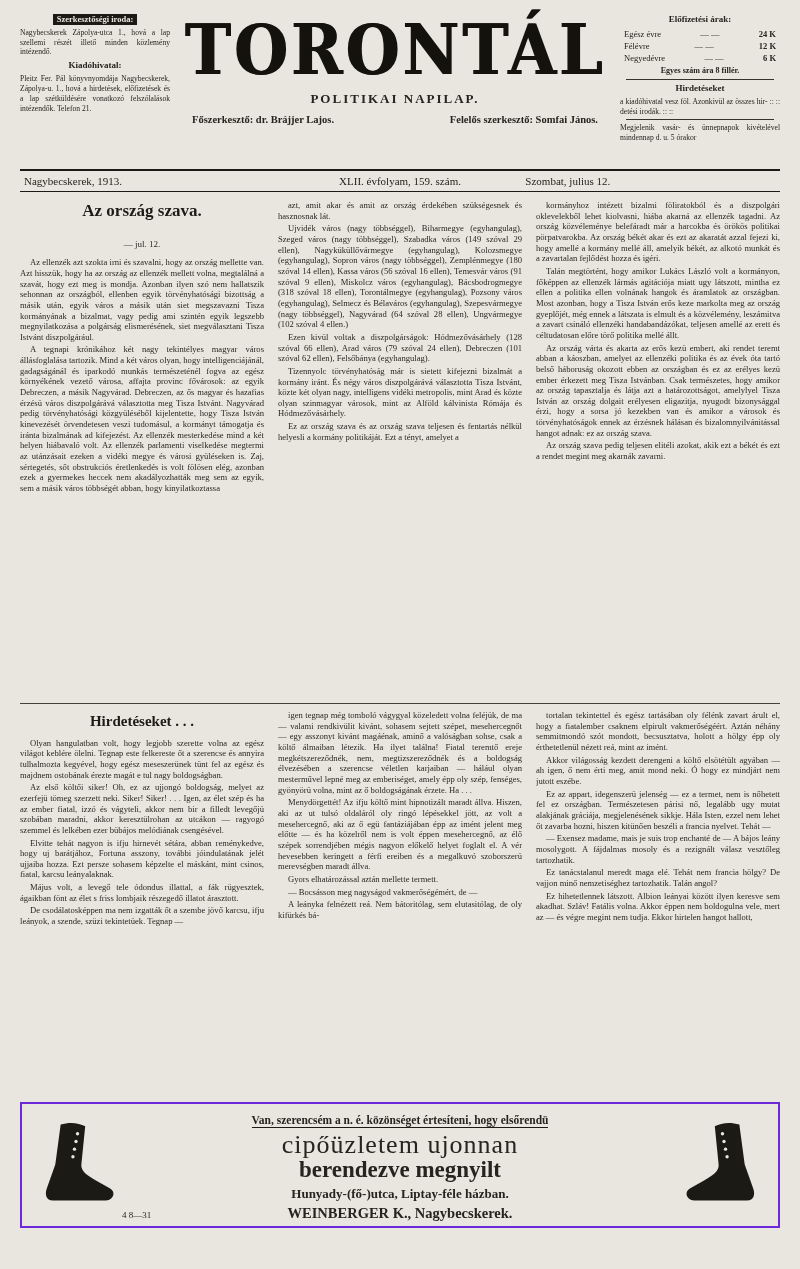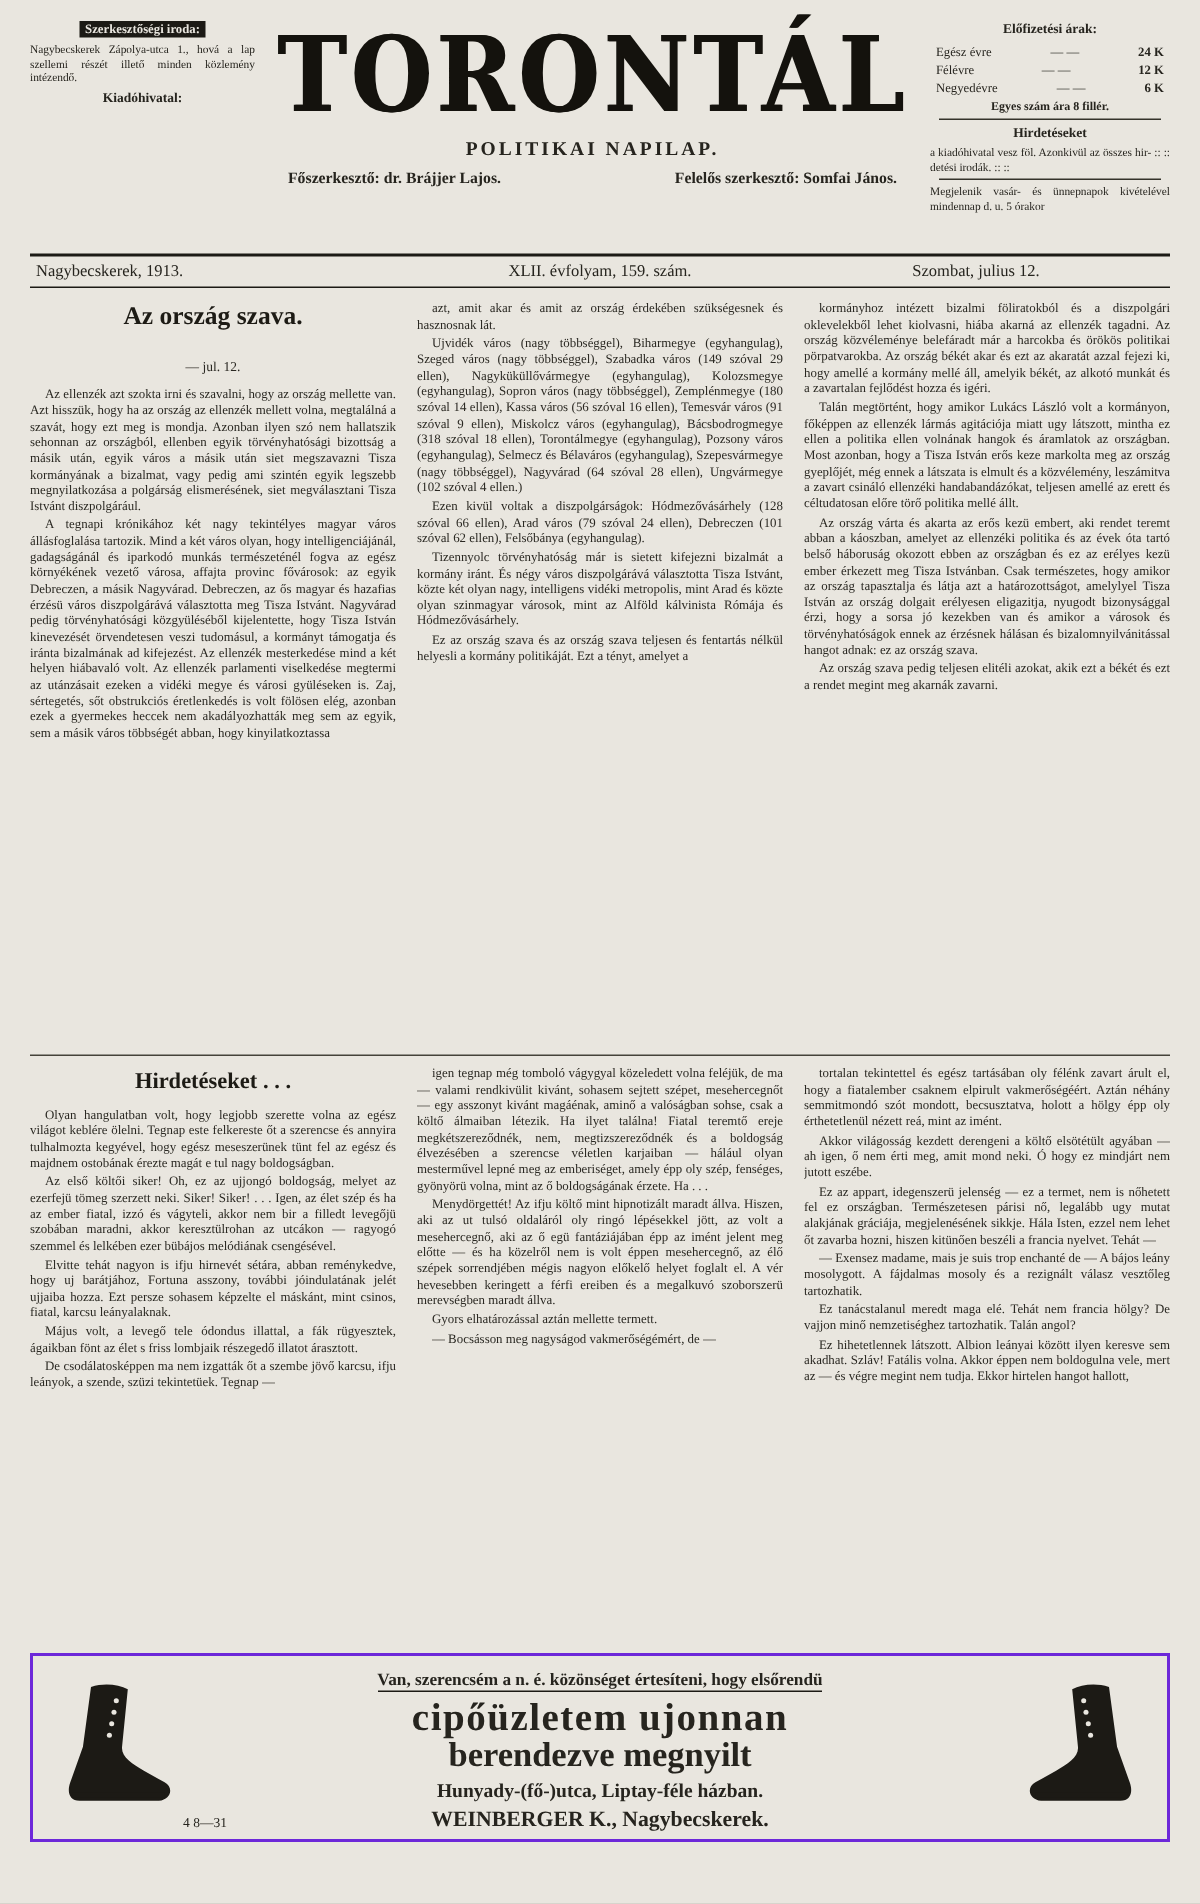--- a/index.html
+++ b/index.html
@@ -29,56 +29,57 @@
   .sub-row{display:flex;justify-content:space-between;padding:0 4px;font-size:8.5px;line-height:1.45;}
   .sub-row .val{font-weight:bold;}
   .sub-small{font-size:8px;text-align:center;margin:1px 0 2px;font-weight:bold;}
   
   .dateline{
     margin-top:5px;border-top:2px solid #1c1a15;border-bottom:1px solid #1c1a15;
     display:flex;align-items:center;padding:4px 4px;font-size:11px;
   }
   .dateline .dl{flex:1;}
   .dl-center{text-align:center;}
-  .dl-right{text-align:center;}
+  .dl-right{text-align:left;}
   
   .sect{display:flex;gap:14px;overflow:hidden;}
   .sect1{height:498px;padding-top:8px;}
   .sect2{height:382px;border-top:1px solid #45423a;margin-top:5px;padding-top:6px;}
   .col{flex:1 1 0;overflow:hidden;font-size:8.6px;line-height:1.24;text-align:justify;color:#2a2822;}
   .col .para{margin:0 0 2px;text-indent:10px;}
   .article-headline{font-size:17px;font-weight:bold;text-align:center;margin:0 0 5px;color:#1d1b15;}
   .article-headline2{font-size:15px;font-weight:bold;text-align:center;margin:2px 0 7px;color:#1d1b15;}
   .art-date{text-align:center;font-size:9px;margin:18px 0 7px;}
   
   .ad{
     margin-top:10px;border:2px solid #6d28d9;height:126px;position:relative;
     text-align:center;box-sizing:border-box;padding:6px 125px 4px;
   }
   .ad-line1{font-size:11.5px;font-weight:bold;display:inline-block;border-bottom:1px solid #1c1a15;padding-bottom:1px;}
-  .ad-line2{font-size:26px;font-weight:bold;letter-spacing:1px;line-height:1.05;margin-top:3px;}
+  .ad-line2{font-size:26px;font-weight:normal;letter-spacing:1px;line-height:1.05;margin-top:3px;}
   .ad-line3{font-size:23px;font-weight:bold;line-height:1.05;}
   .ad-line4{font-size:13px;font-weight:bold;margin-top:4px;}
   .ad-code{position:absolute;left:100px;bottom:6px;font-size:9px;}
   .ad-name{position:absolute;left:0;right:0;bottom:4px;font-size:14.5px;font-weight:bold;}
   .boot{position:absolute;bottom:10px;width:92px;height:100px;}
   .boot.left{left:8px;}
   .boot.right{right:8px;transform:scaleX(-1);}
 </style>
 </head>
 <body>
 
 <div class="page">
 
   <header class="masthead-row">
 
     <div class="hbox left">
       <div class="hbox-title"><span class="inv">Szerkesztőségi iroda:</span></div>
       <p>Nagybecskerek Zápolya-utca 1., hová a lap szellemi részét illető minden közlemény intézendő.</p>
       <div class="hbox-title">Kiadóhivatal:</div>
+      <p>Pleitz Fer. Pál könyvnyomdája Nagybecskerek, Zápolya-u. 1., hová a hirdetések, előfizetések és a lap szétküldésére vonatkozó felszólalások intézendők. Telefon 21.</p>
     </div>
 
     <div class="center-col">
       <div class="logo">TORONTÁL</div>
       <div class="np-subtitle">POLITIKAI NAPILAP.</div>
       <div class="editors">
         <span>Főszerkesztő: dr. Brájjer Lajos.</span>
         <span>Felelős szerkesztő: Somfai János.</span>
       </div>
     </div>
@@ -155,20 +156,21 @@
             <p class="para">Május volt, a levegő tele ódondus illattal, a fák rügyesztek, ágaikban fönt az élet s friss lombjaik részegedő illatot árasztott.</p>
             <p class="para">De csodálatosképpen ma nem izgatták őt a szembe jövő karcsu, ifju leányok, a szende, szüzi tekintetüek. Tegnap —</p>
           </div>
       </div>
       <div class="col">
         <div>
             <p class="para">igen tegnap még tomboló vágygyal közeledett volna feléjük, de ma — valami rendkivülit kivánt, sohasem sejtett szépet, mesehercegnőt — egy asszonyt kivánt magáénak, aminő a valóságban sohse, csak a költő álmaiban létezik. Ha ilyet találna! Fiatal teremtő ereje megkétszereződnék, nem, megtizszereződnék és a boldogság élvezésében a szerencse véletlen karjaiban — hálául olyan mesterművel lepné meg az emberiséget, amely épp oly szép, fenséges, gyönyörü volna, mint az ő boldogságának érzete. Ha . . .</p>
             <p class="para">Menydörgettét! Az ifju költő mint hipnotizált maradt állva. Hiszen, aki az ut tulsó oldaláról oly ringó lépésekkel jött, az volt a mesehercegnő, aki az ő egü fantáziájában épp az imént jelent meg előtte — és ha közelről nem is volt éppen mesehercegnő, az élő szépek sorrendjében mégis nagyon előkelő helyet foglalt el. A vér hevesebben keringett a férfi ereiben és a megalkuvó szoborszerü merevségben maradt állva.</p>
             <p class="para">Gyors elhatározással aztán mellette termett.</p>
             <p class="para">— Bocsásson meg nagyságod vakmerőségémért, de —</p>
+            <p class="para">A leányka felnézett reá. Nem bátoritólag, sem elutasitólag, de oly kifürkés bá-</p>
           </div>
       </div>
       <div class="col">
         <div>
             <p class="para">tortalan tekintettel és egész tartásában oly félénk zavart árult el, hogy a fiatalember csaknem elpirult vakmerőségéért. Aztán néhány semmitmondó szót mondott, becsusztatva, holott a hölgy épp oly érthetetlenül nézett reá, mint az imént.</p>
             <p class="para">Akkor világosság kezdett derengeni a költő elsötétült agyában — ah igen, ő nem érti meg, amit mond neki. Ó hogy ez mindjárt nem jutott eszébe.</p>
             <p class="para">Ez az appart, idegenszerü jelenség — ez a termet, nem is nőhetett fel ez országban. Természetesen párisi nő, legalább ugy mutat alakjának gráciája, megjelenésének sikkje. Hála Isten, ezzel nem lehet őt zavarba hozni, hiszen kitünően beszéli a francia nyelvet. Tehát —</p>
             <p class="para">— Exensez madame, mais je suis trop enchanté de — A bájos leány mosolygott. A fájdalmas mosoly és a rezignált válasz vesztőleg tartozhatik.</p>
             <p class="para">Ez tanácstalanul meredt maga elé. Tehát nem francia hölgy? De vajjon minő nemzetiséghez tartozhatik. Talán angol?</p>
             <p class="para">Ez hihetetlennek látszott. Albion leányai között ilyen keresve sem akadhat. Szláv! Fatális volna. Akkor éppen nem boldogulna vele, mert az — és végre megint nem tudja. Ekkor hirtelen hangot hallott,</p>

